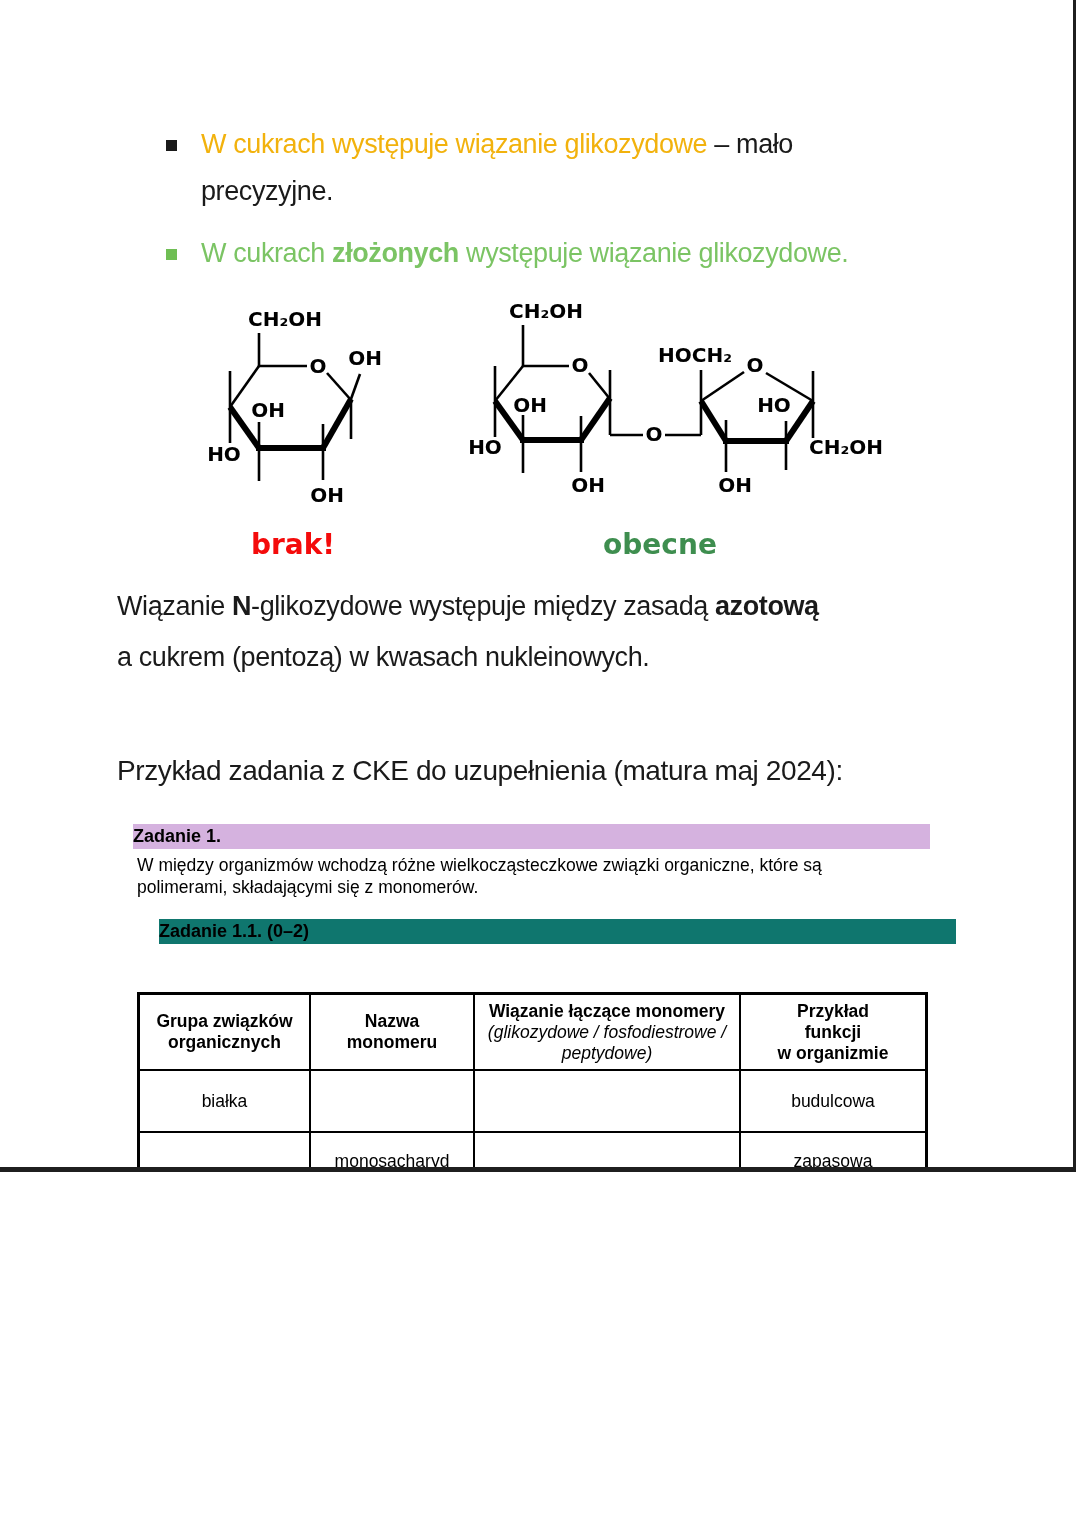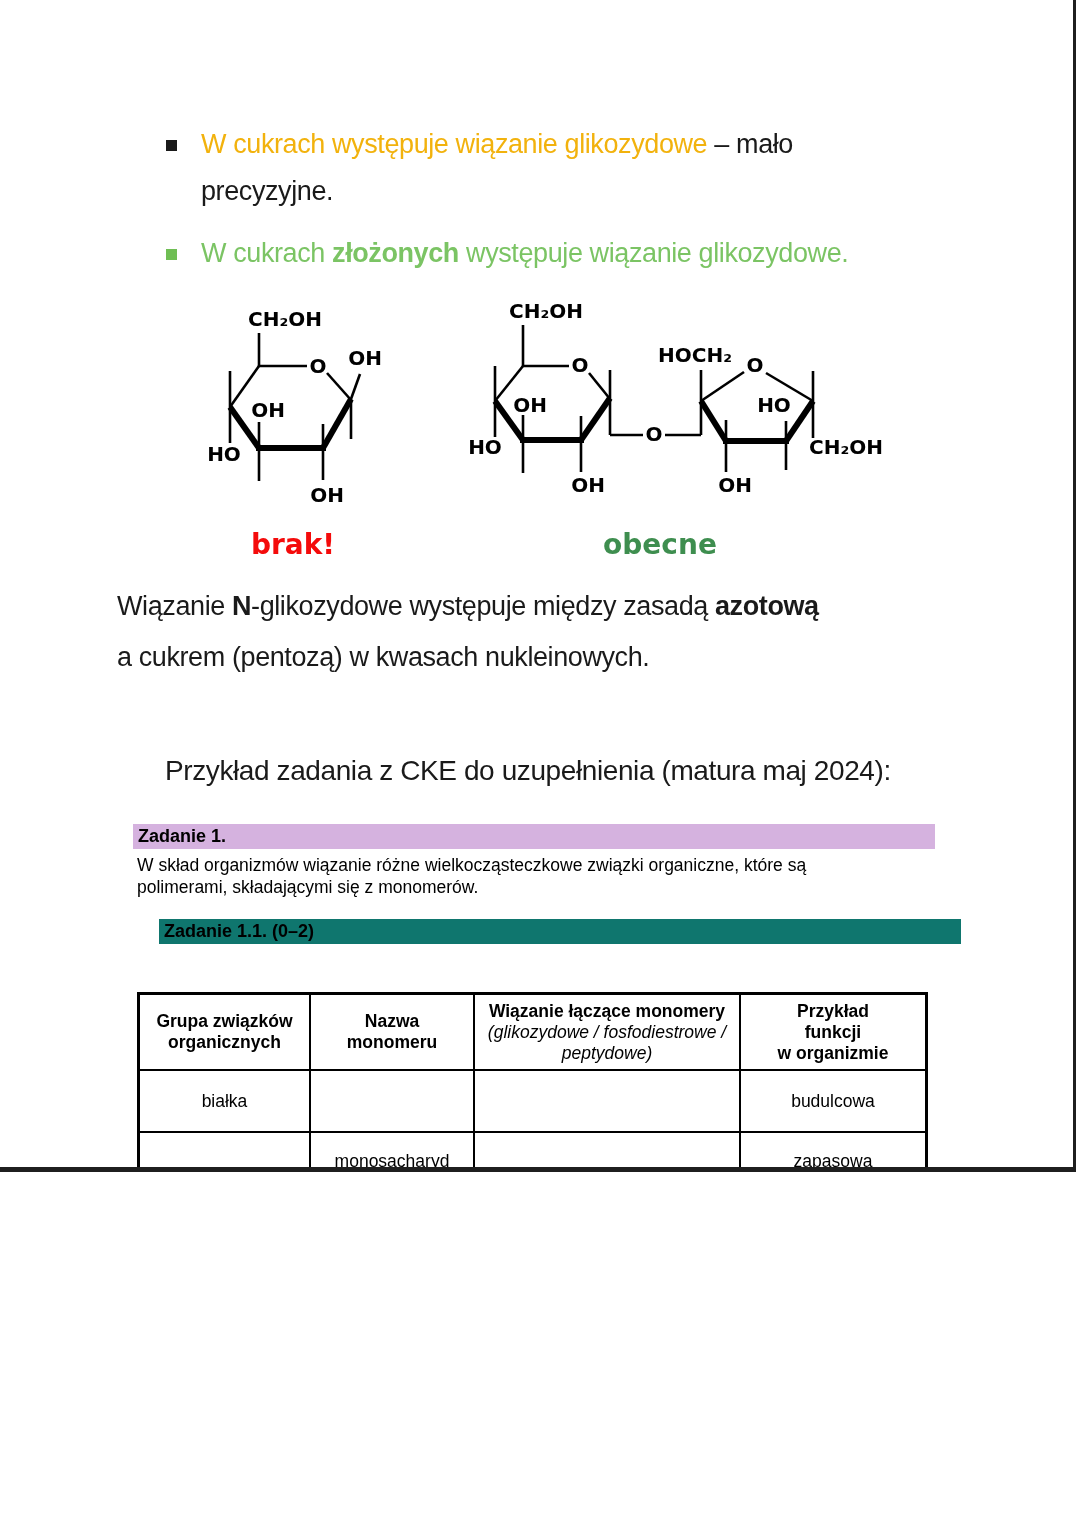--- a/index.html
+++ b/index.html
@@ -23,21 +23,21 @@
   
   .chem-text{font-family:"DejaVu Sans",sans-serif;font-weight:bold;font-size:20px;fill:#000;}
 
   
   .para{font-size:27px;line-height:51px;letter-spacing:-0.4px;width:820px;}
 
   
   .intro{font-size:28px;letter-spacing:-0.4px;}
 
   
-  .ztitle{height:25px;line-height:25px;font-weight:bold;font-size:18px;padding-left:5px;color:#000;letter-spacing:0;}
+  .ztitle{height:25px;line-height:25px;font-weight:bold;font-size:18px;color:#000;letter-spacing:0;}
   .zbody{font-size:17.5px;line-height:22px;color:#000;letter-spacing:0;}
   .zinstr{font-weight:bold;font-size:17.5px;color:#000;letter-spacing:0;}
 
   
   .ztable{display:grid;grid-template-columns:169px 164px 266px 186px;border:3px solid #000;background:#fff;}
   .cell{border-left:2px solid #000;border-top:2px solid #000;display:flex;flex-direction:column;
         align-items:center;justify-content:center;text-align:center;
         font-size:17.5px;line-height:21px;color:#000;letter-spacing:0;}
   .cell.c0{border-left:none;}
   .cell.r0{border-top:none;}
@@ -146,26 +146,26 @@
   </svg>
 
   <div class="abs caption" style="left: 193px; top: 528px; width: 200px; color: rgb(244, 11, 11);">brak!</div>
   <div class="abs caption" style="left: 460px; top: 528px; width: 400px; color: rgb(62, 142, 79);">obecne</div>
 
   <div class="abs para" style="left:117px;top:581px;">
     <div><span>Wiązanie </span><span class="b-bold">N</span><span>-glikozydowe występuje między zasadą </span><span class="b-bold">azotową</span></div>
     <div>a cukrem (pentozą) w kwasach nukleinowych.</div>
   </div>
 
-  <div class="abs intro" style="left:117px;top:755px;margin-left:48px;">Przykład zadania z CKE do uzupełnienia (matura maj 2024):</div>
+  <div class="abs intro" style="left:117px;top:755px;">Przykład zadania z CKE do uzupełnienia (matura maj 2024):</div>
 
   <div class="abs ztitle" style="left: 133px; top: 824px; width: 797px; background-color: rgb(213, 178, 223);">Zadanie 1.</div>
 
   <div class="abs zbody" style="left:137px;top:854px;width:795px;">
-    <div>W skład organizmów wiązanie różne wielkocząsteczkowe związki organiczne, które są</div>
+    <div>W między organizmów wchodzą różne wielkocząsteczkowe związki organiczne, które są</div>
     <div>polimerami, składającymi się z monomerów.</div>
   </div>
 
   <div class="abs ztitle" style="left: 151px; top: 919px; width: 797px; background-color: #0f766e; margin-left: 8px;">Zadanie 1.1. (0–2)</div>
 
 
   <div class="abs ztable" style="left:137px;top:992px;">
 
     <div class="cell hrow hcell c0 r0">
       <div>Grupa związków</div>

